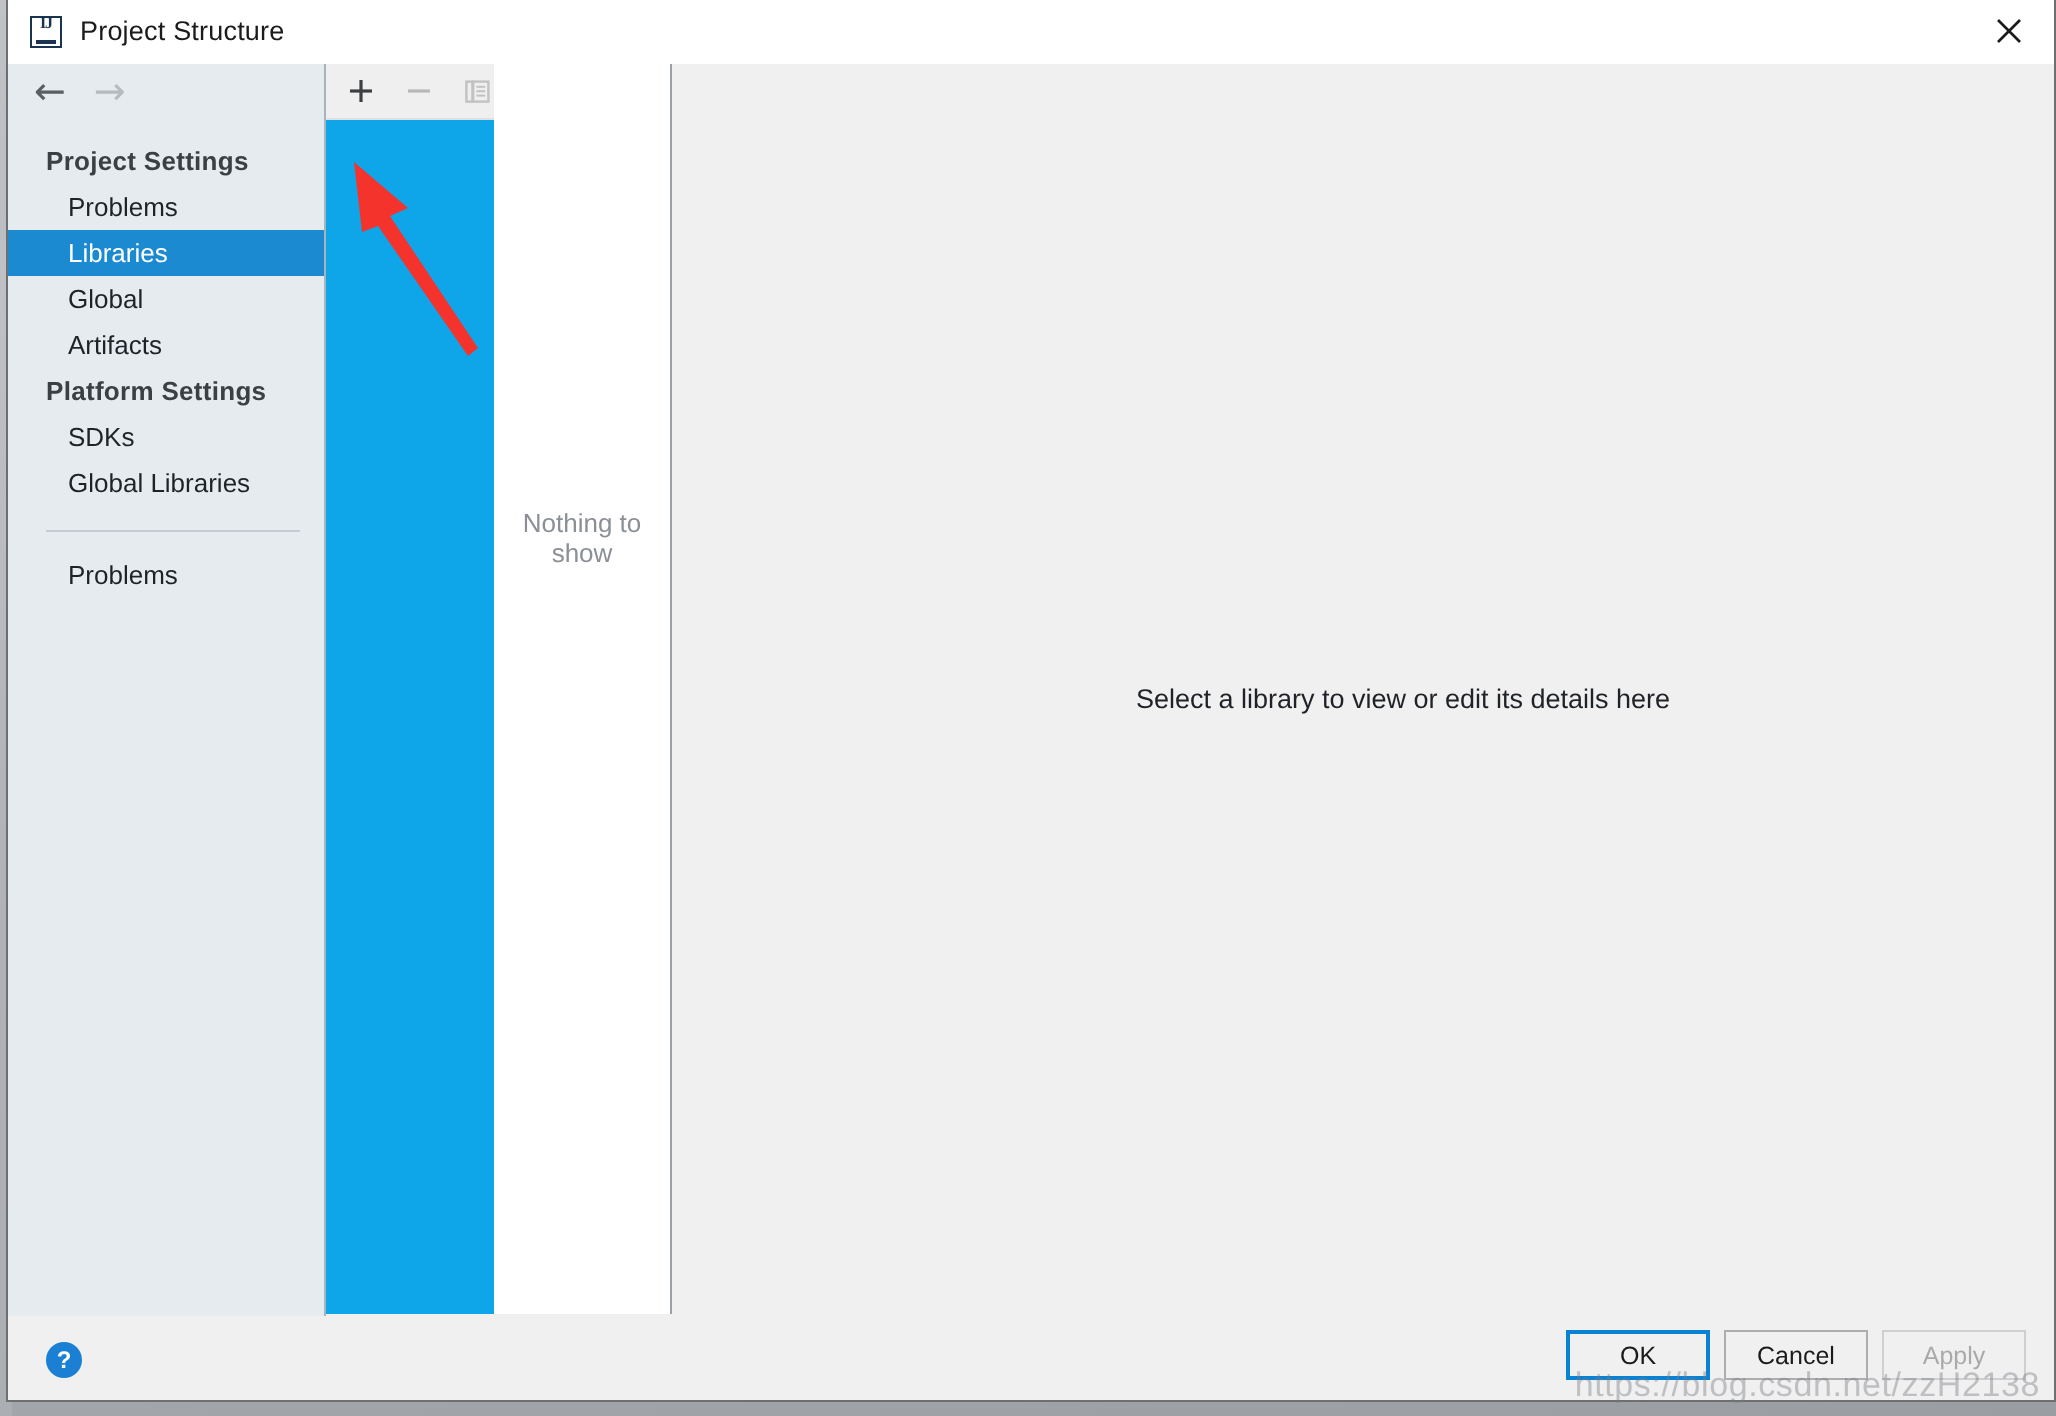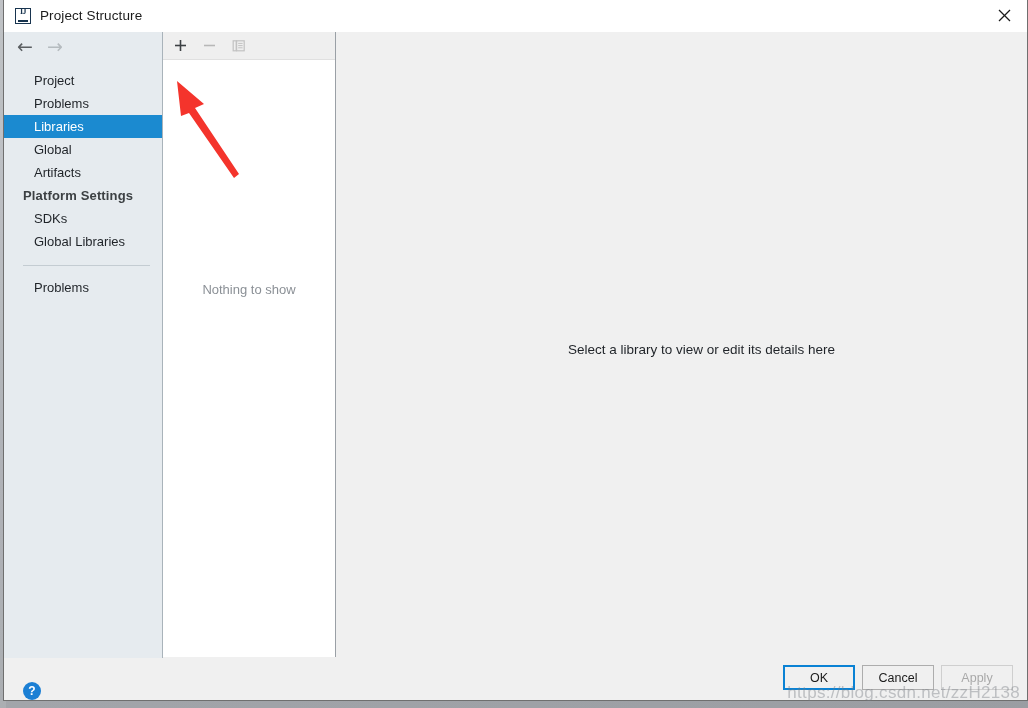--- a/index.html
+++ b/index.html
@@ -160,21 +160,21 @@
     height: 1px;
     background: #c4ccd2;
     margin: 12px 12px 10px 19px;
   }
 
   
   #list-panel {
     width: 172px;
     flex: 0 0 172px;
     display: flex;
-    flex-direction: column;
+    flex-direction: row;
     border-right: 1px solid #9aa0a6;
     background: #0ea5e9;
     margin-bottom: 1px;
   }
   #list-toolbar {
     height: 27px;
     flex: 0 0 auto;
     background: #efefef;
     border-bottom: 1px solid #e0e0e0;
     display: flex;
@@ -219,21 +219,21 @@
     margin-left: 40px;
   }
 
   
   #footer {
     height: 41px;
     flex: 0 0 auto;
     background: #f0f0f0;
     position: relative;
     display: flex;
-    align-items: flex-end;
+    align-items: center;
     border-top: 1px solid #f0f0f0;
   }
   #help-button {
     width: 18px; height: 18px;
     border-radius: 50%;
     background: #1b7fd4;
     margin-left: 19px;
     position: relative;
     cursor: default;
     flex: 0 0 auto;
@@ -329,21 +329,21 @@
   <div id="dialog-body">
 
     <div id="sidebar">
       <div id="nav-buttons">
         <span class="nav-arrow enabled">←</span>
         <span class="nav-arrow disabled">→</span>
       </div>
 
       <div id="nav-list">
 
-        <div class="nav-item">Project</div>
+        <div class="nav-group-title">Project Settings</div>
         <div class="nav-item">Problems</div>
         <div class="nav-item selected">Libraries</div>
         <div class="nav-item">Global</div>
         <div class="nav-item">Artifacts</div>
 
         <div class="nav-group-title">Platform Settings</div>
         <div class="nav-item">SDKs</div>
         <div class="nav-item">Global Libraries</div>
 
         <div class="nav-separator"></div>

